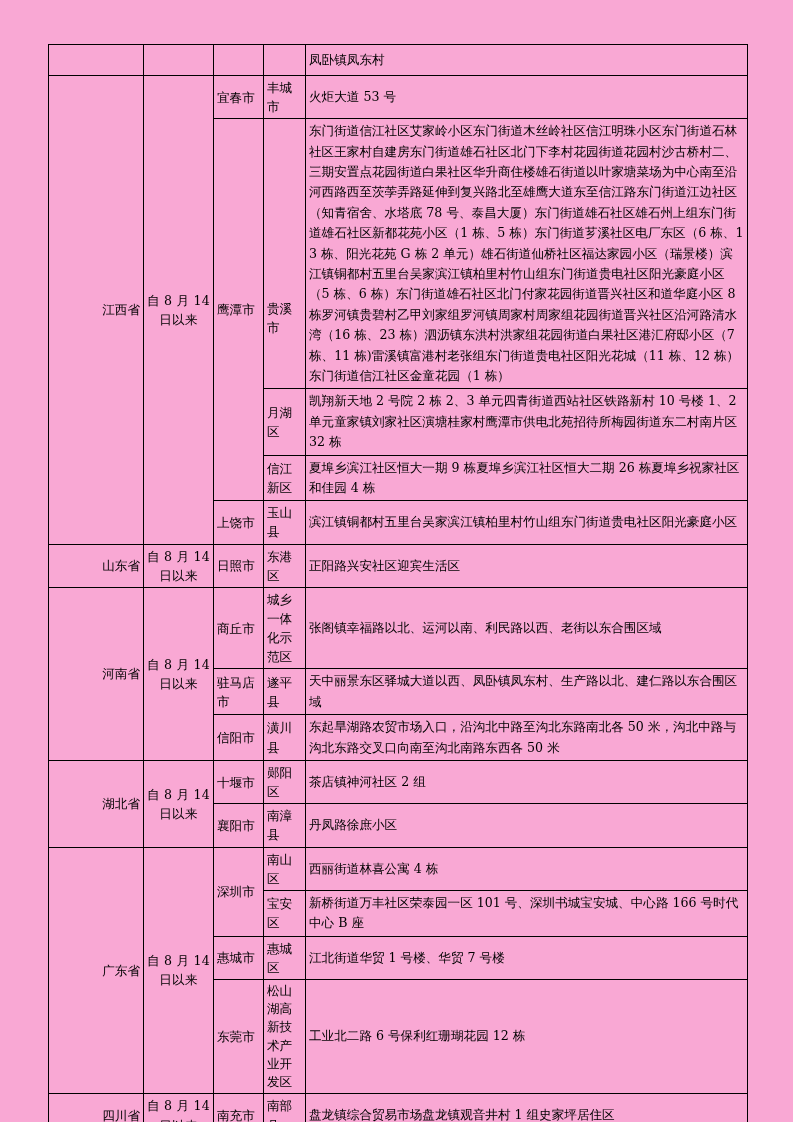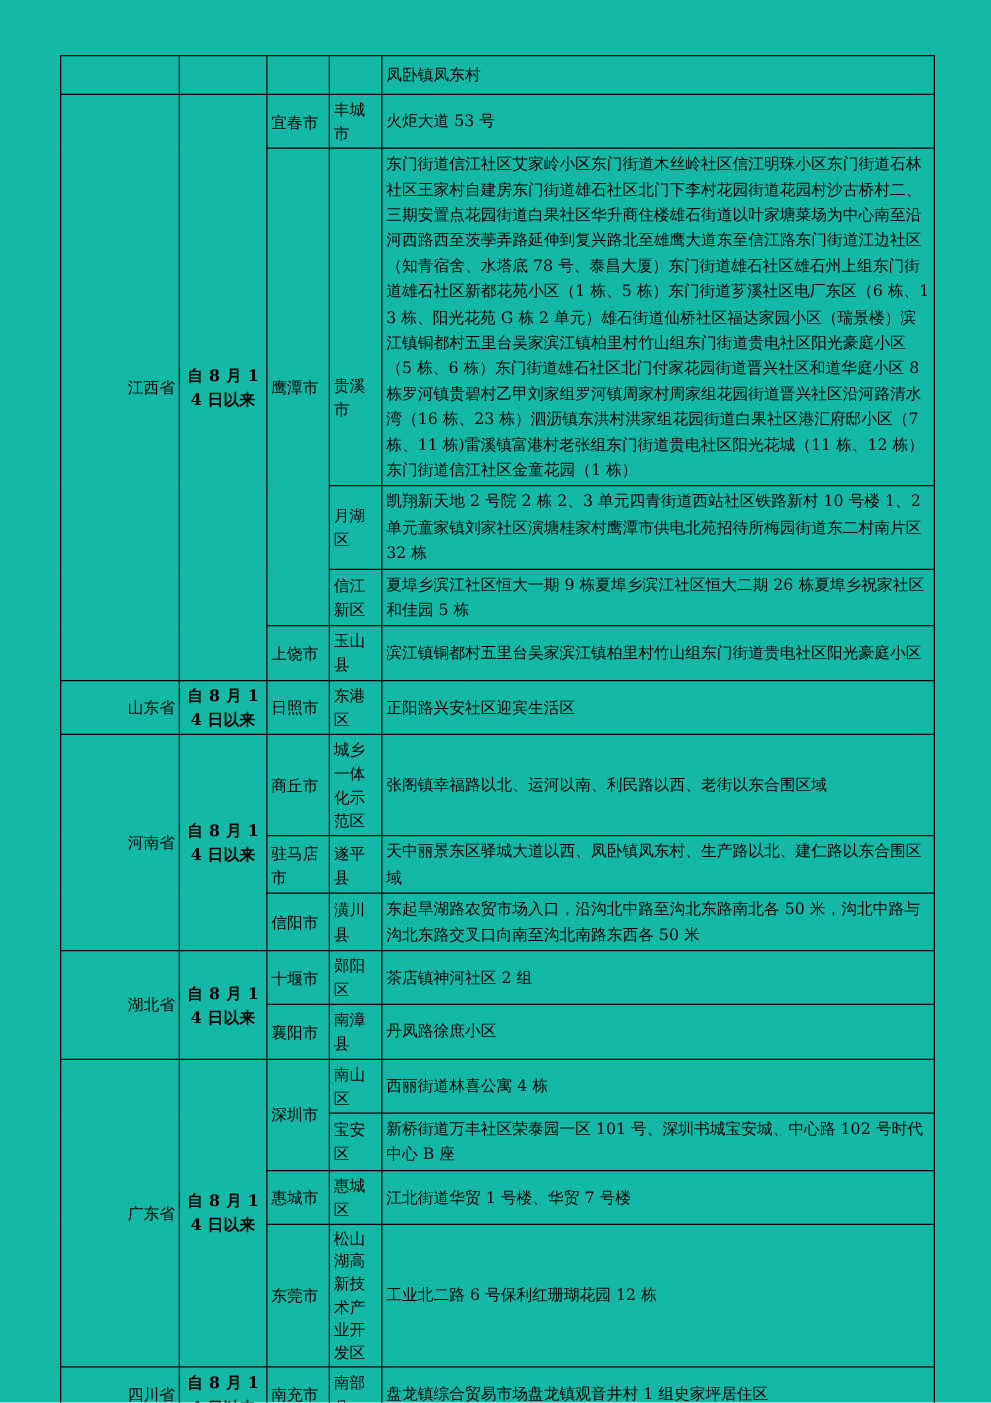--- a/index.html
+++ b/index.html
@@ -11,21 +11,21 @@
     width: 793px;
     height: 1122px;
     font-family: "DejaVu Serif", "Liberation Serif", serif;
     color: #000000;
     overflow: hidden;
   }
   .page {
     position: relative;
     width: 793px;
     height: 1122px;
-    background: #14b8a6;
+    background: #f9a8d4;
     box-sizing: border-box;
   }
   .table-wrap {
     position: absolute;
     left: 48px;
     top: 44px;
     width: 700px;
   }
   table.doc-table {
     border-collapse: collapse;
@@ -46,21 +46,20 @@
   td.c-prov {
     width: 95px;
     text-align: right;
     vertical-align: middle;
   }
   td.c-date {
     width: 70px;
     text-align: center;
     vertical-align: middle;
     letter-spacing: 0.2px;
-    font-weight: bold;
   }
   td.c-city {
     width: 50px;
     text-align: left;
     vertical-align: middle;
   }
   td.c-dist {
     width: 42px;
     text-align: left;
     vertical-align: middle;
@@ -111,21 +110,21 @@
           <td class="c-addr">东门街道信江社区艾家岭小区东门街道木丝岭社区信江明珠小区东门街道石林社区王家村自建房东门街道雄石社区北门下李村花园街道花园村沙古桥村二、三期安置点花园街道白果社区华升商住楼雄石街道以叶家塘菜场为中心南至沿河西路西至茨荸弄路延伸到复兴路北至雄鹰大道东至信江路东门街道江边社区（知青宿舍、水塔底 78 号、泰昌大厦）东门街道雄石社区雄石州上组东门街道雄石社区新都花苑小区（1 栋、5 栋）东门街道芗溪社区电厂东区（6 栋、13 栋、阳光花苑 G 栋 2 单元）雄石街道仙桥社区福达家园小区（瑞景楼）滨江镇铜都村五里台吴家滨江镇柏里村竹山组东门街道贵电社区阳光豪庭小区（5 栋、6 栋）东门街道雄石社区北门付家花园街道晋兴社区和道华庭小区 8 栋罗河镇贵碧村乙甲刘家组罗河镇周家村周家组花园街道晋兴社区沿河路清水湾（16 栋、23 栋）泗沥镇东洪村洪家组花园街道白果社区港汇府邸小区（7 栋、11 栋)雷溪镇富港村老张组东门街道贵电社区阳光花城（11 栋、12 栋）东门街道信江社区金童花园（1 栋）</td>
         </tr>
 
         <tr>
           <td class="c-dist">月湖区</td>
           <td class="c-addr">凯翔新天地 2 号院 2 栋 2、3 单元四青街道西站社区铁路新村 10 号楼 1、2 单元童家镇刘家社区演塘桂家村鹰潭市供电北苑招待所梅园街道东二村南片区 32 栋</td>
         </tr>
 
         <tr>
           <td class="c-dist">信江新区</td>
-          <td class="c-addr">夏埠乡滨江社区恒大一期 9 栋夏埠乡滨江社区恒大二期 26 栋夏埠乡祝家社区和佳园 5 栋</td>
+          <td class="c-addr">夏埠乡滨江社区恒大一期 9 栋夏埠乡滨江社区恒大二期 26 栋夏埠乡祝家社区和佳园 4 栋</td>
         </tr>
 
         <tr>
           <td class="c-city">上饶市</td>
           <td class="c-dist">玉山县</td>
           <td class="c-addr">滨江镇铜都村五里台吴家滨江镇柏里村竹山组东门街道贵电社区阳光豪庭小区</td>
         </tr>
 
         <tr>
           <td class="c-prov">山东省</td>
@@ -172,21 +171,21 @@
         <tr>
           <td class="c-prov" rowspan="4">广东省</td>
           <td class="c-date" rowspan="4">自 8 月 14 日以来</td>
           <td class="c-city" rowspan="2">深圳市</td>
           <td class="c-dist">南山区</td>
           <td class="c-addr">西丽街道林喜公寓 4 栋</td>
         </tr>
 
         <tr>
           <td class="c-dist">宝安区</td>
-          <td class="c-addr">新桥街道万丰社区荣泰园一区 101 号、深圳书城宝安城、中心路 102 号时代中心 B 座</td>
+          <td class="c-addr">新桥街道万丰社区荣泰园一区 101 号、深圳书城宝安城、中心路 166 号时代中心 B 座</td>
         </tr>
 
         <tr>
           <td class="c-city">惠城市</td>
           <td class="c-dist">惠城区</td>
           <td class="c-addr">江北街道华贸 1 号楼、华贸 7 号楼</td>
         </tr>
 
         <tr>
           <td class="c-city">东莞市</td>

